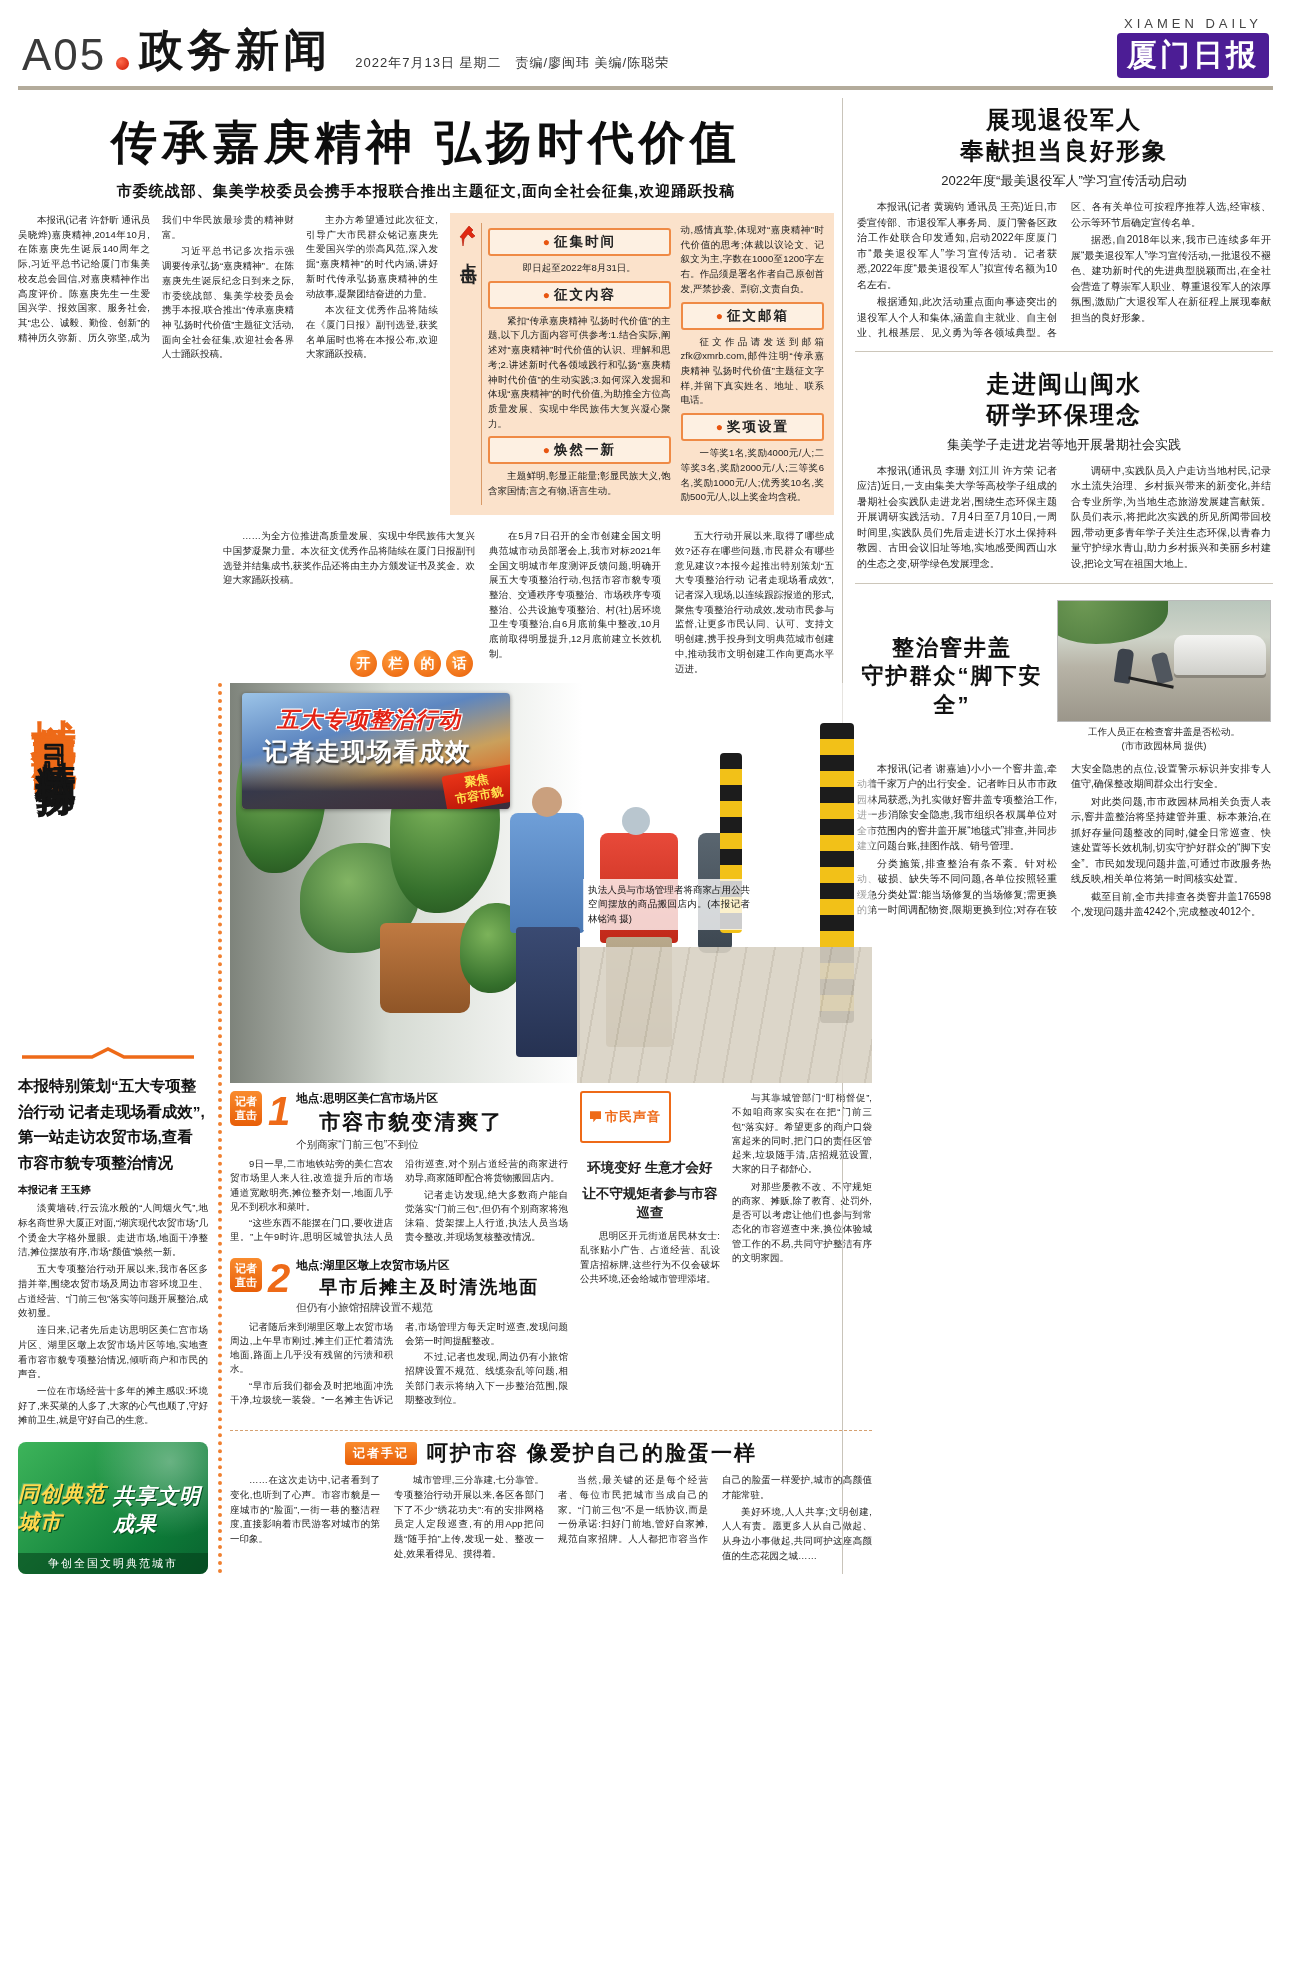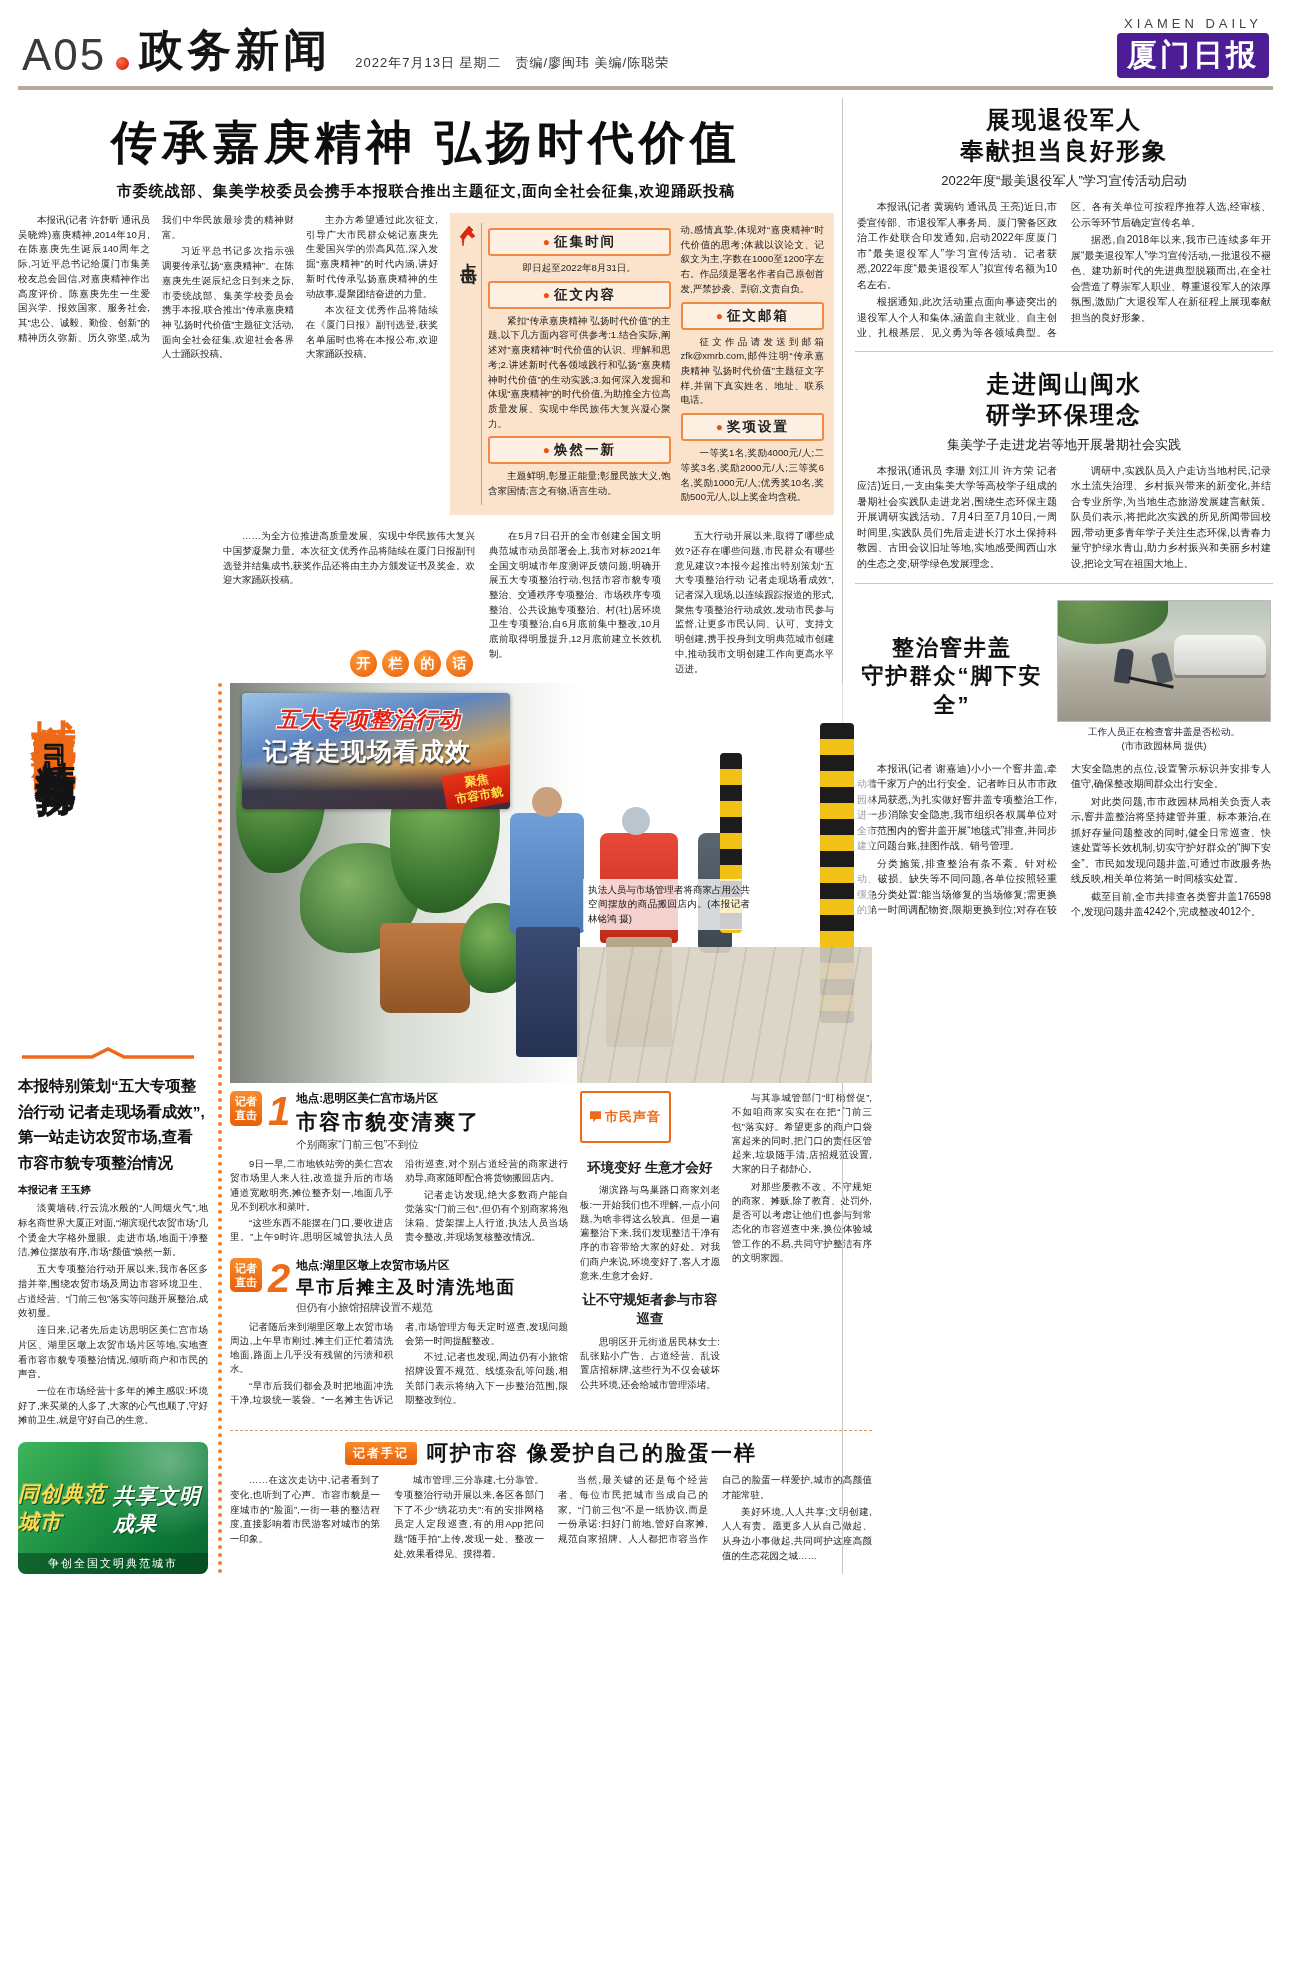--- a/index.html
+++ b/index.html
@@ -103,21 +103,21 @@
 
   
   .below-row { display:flex; gap:12px; margin-top:8px; }
   .spots { width:338px; flex:none; }
   .spot-head { display:flex; gap:6px; align-items:flex-start; margin-bottom:5px; }
   .sbadge { background:linear-gradient(#f98b2d,#e85e08); color:#fff; font-size:11px; font-weight:800; text-align:center;
             padding:3px 5px; border-radius:5px; line-height:1.3; flex:none; }
   .snum { font-size:40px; font-weight:900; font-style:italic; color:#ee6a18; line-height:.9; flex:none; margin-top:2px; }
   .sht { flex:1; }
   .sloc { font-size:11.5px; font-weight:800; color:#111; }
-  .shl { font-size:21px; font-weight:900; letter-spacing:2px; margin-top:2px; }
+  .shl { font-size:21px; font-weight:900; letter-spacing:2px; margin-top:2px;margin-left:23px; }
   .ssub { font-size:10.5px; color:#333; margin-top:2px; }
   .sbody { columns:2; column-gap:12px; font-size:9.5px; line-height:1.5; color:#222; margin:4px 0 12px; }
   .sbody p { text-indent:2em; margin-bottom:2px; }
 
   .voice { width:292px; flex:none; display:flex; gap:12px; }
   .vcol { width:140px; flex:none; font-size:9.5px; line-height:1.5; color:#222; }
   .vhead { display:inline-flex; align-items:center; gap:4px; border:2px solid #ee6a18; color:#ee6a18;
            font-size:13px; font-weight:800; padding:14px 8px; border-radius:3px; margin-bottom:8px; letter-spacing:1px; }
   .vicon { width:11px; height:11px; background:#ee6a18; clip-path:polygon(0 0,100% 0,100% 70%,55% 70%,30% 100%,30% 70%,0 70%); }
   .vsub { text-align:center; font-size:13.5px; font-weight:900; line-height:1.4; margin:8px 0 6px; }
@@ -342,21 +342,20 @@
               </div>
             </div>
 
             <div class="voice">
               <div class="vcol jt">
                 <div class="vhead">
                   <span class="vicon"></span>
                   <span>市民声音</span>
                 </div>
                 <div class="vsub">环境变好 生意才会好</div>
-                <p>湖滨路与鸟巢路口商家刘老板:一开始我们也不理解,一点小问题,为啥非得这么较真。但是一遍遍整治下来,我们发现整洁干净有序的市容带给大家的好处。对我们商户来说,环境变好了,客人才愿意来,生意才会好。</p>
                 <div class="vsub">让不守规矩者参与市容巡查</div>
                 <p>思明区开元街道居民林女士:乱张贴小广告、占道经营、乱设置店招标牌,这些行为不仅会破坏公共环境,还会给城市管理添堵。</p>
               </div>
               <div class="vcol jt">
                 <p>与其靠城管部门“盯梢督促”,不如咱商家实实在在把“门前三包”落实好。希望更多的商户口袋富起来的同时,把门口的责任区管起来,垃圾随手清,店招规范设置,大家的日子都舒心。</p>
                 <p>对那些屡教不改、不守规矩的商家、摊贩,除了教育、处罚外,是否可以考虑让他们也参与到常态化的市容巡查中来,换位体验城管工作的不易,共同守护整洁有序的文明家园。</p>
               </div>
             </div>
           </div>
 

